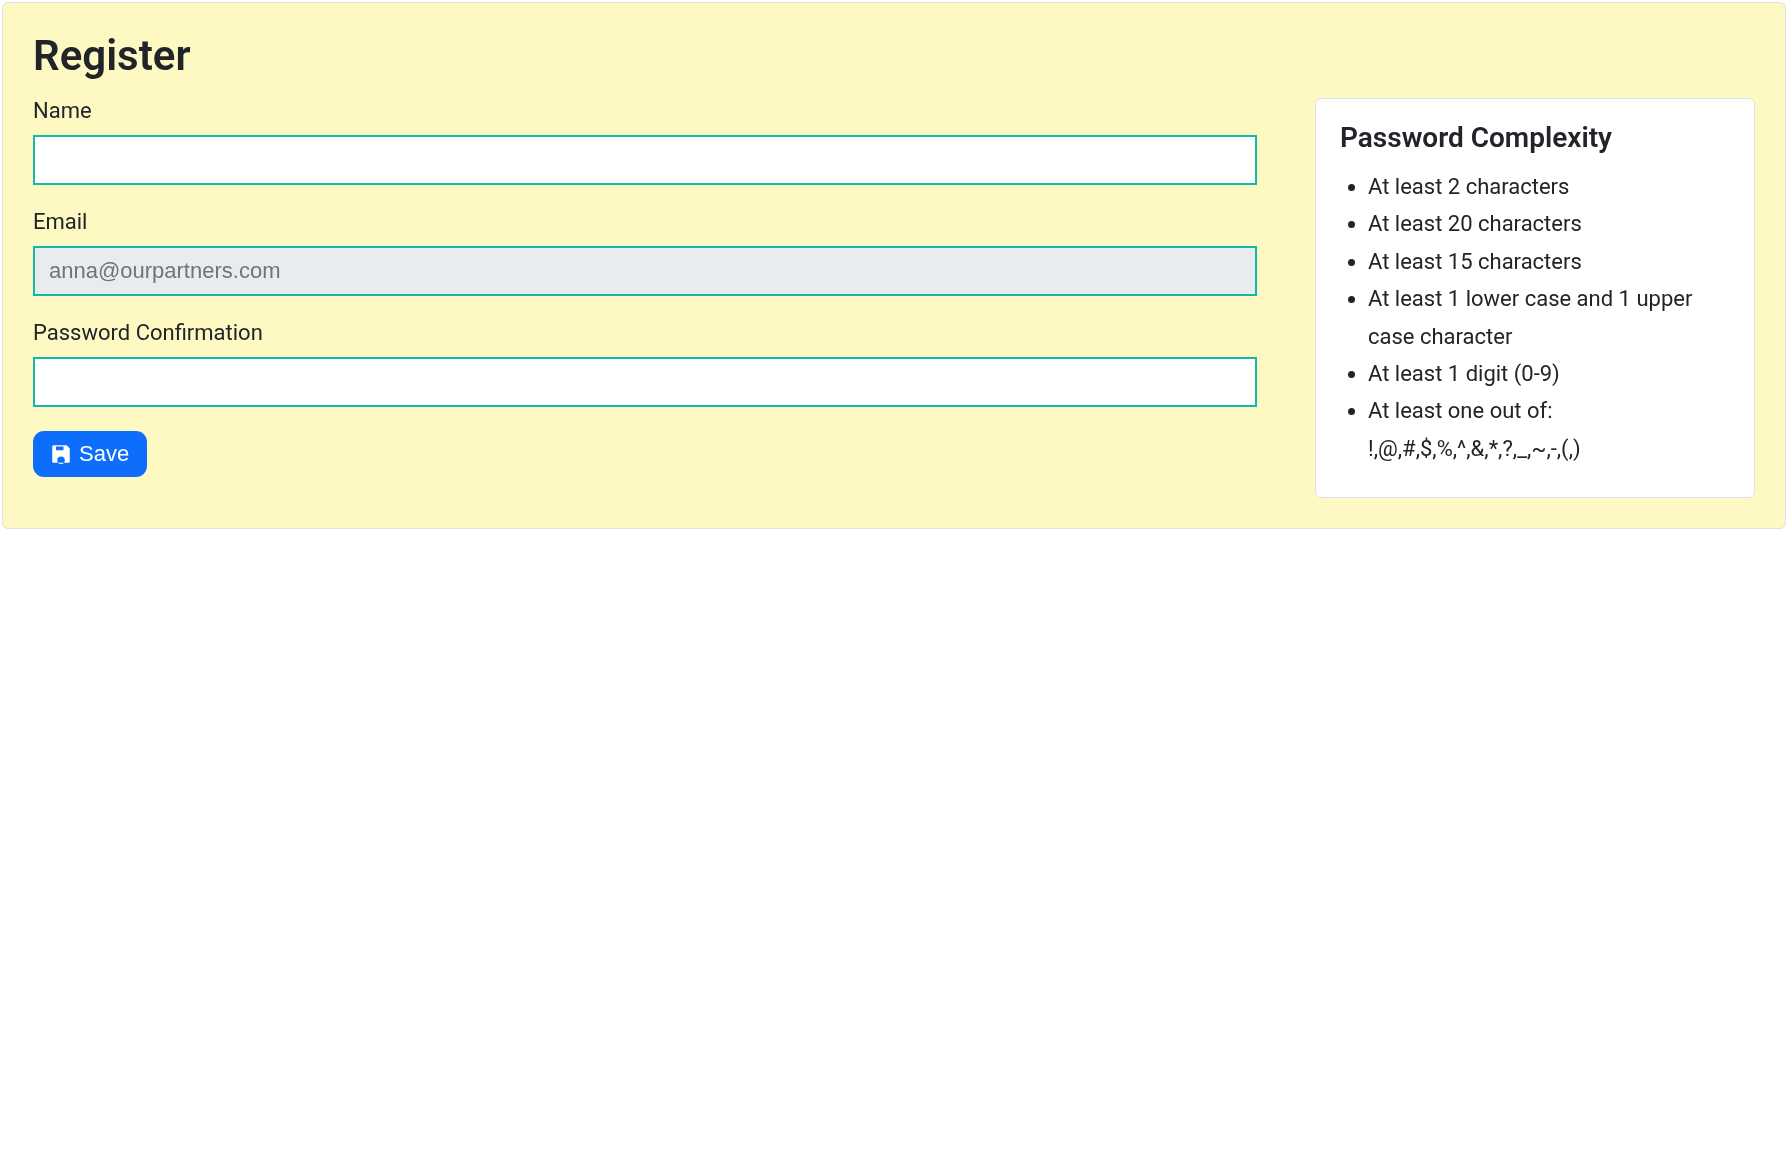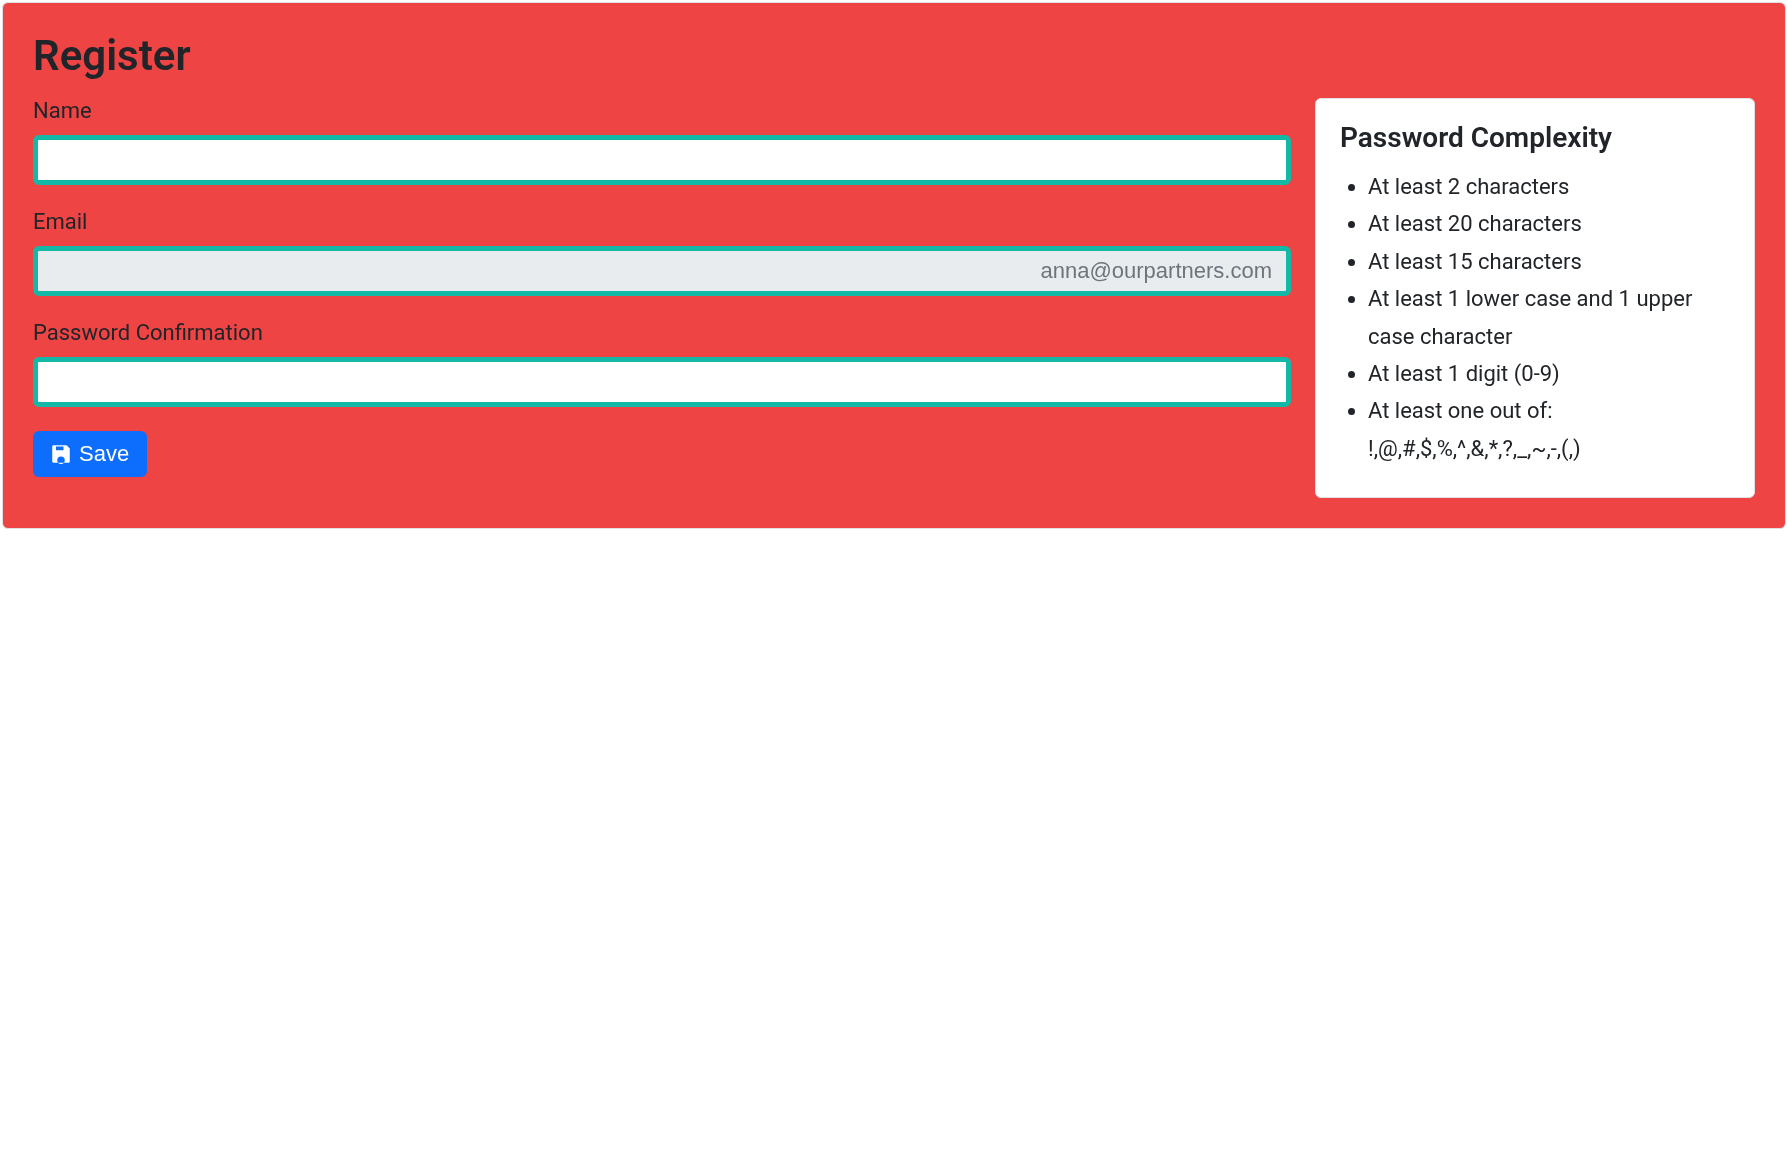--- a/index.html
+++ b/index.html
@@ -8,21 +8,21 @@
       padding: 0;
     }
     body {
       font-family: -apple-system, BlinkMacSystemFont, "Segoe UI", Roboto, "Helvetica Neue", Arial, sans-serif;
       background: #fff;
       padding: 2px;
     }
     .card {
       border: 1px solid #dee2e6;
       border-radius: 6px;
-      background: #ef4444;
+      background: #fef9c3;
       padding: 28px 30px 30px 30px;
     }
     .page-title {
       font-size: 42px;
       font-weight: 600;
       color: #212529;
       margin-bottom: 18px;
     }
     .intro-text {
       font-size: 22px;
@@ -35,56 +35,56 @@
       gap: 24px;
       align-items: flex-start;
     }
     .form-col {
       flex: 1;
       min-width: 0;
     }
     .sidebar-col {
       width: 440px;
       flex-shrink: 0;
+      margin-left: 34px;
     }
     .form-group {
       margin-bottom: 24px;
     }
     .form-label {
       display: block;
       font-size: 22px;
       font-weight: 400;
       color: #212529;
       margin-bottom: 12px;
     }
     .form-control {
       width: 100%;
       height: 50px;
       padding: 10px 14px;
       font-size: 22px;
       color: #495057;
       background: #fff;
-      border: 5px solid #14b8a6;
-      border-radius: 6px;
+      border: 2px solid #14b8a6;
+      border-radius: 0;
       outline: none;
-      text-align: right;
     }
     .form-control:disabled,
     .form-control[readonly] {
       background: #e9ecef;
       color: #6c757d;
     }
     .btn-primary {
       display: inline-flex;
       align-items: center;
       gap: 8px;
       background: #0d6efd;
       color: #fff;
       border: none;
-      border-radius: 6px;
+      border-radius: 11px;
       padding: 10px 18px;
       font-size: 22px;
       font-weight: 400;
       cursor: pointer;
     }
     .save-icon {
       width: 20px;
       height: 20px;
       display: inline-block;
     }

